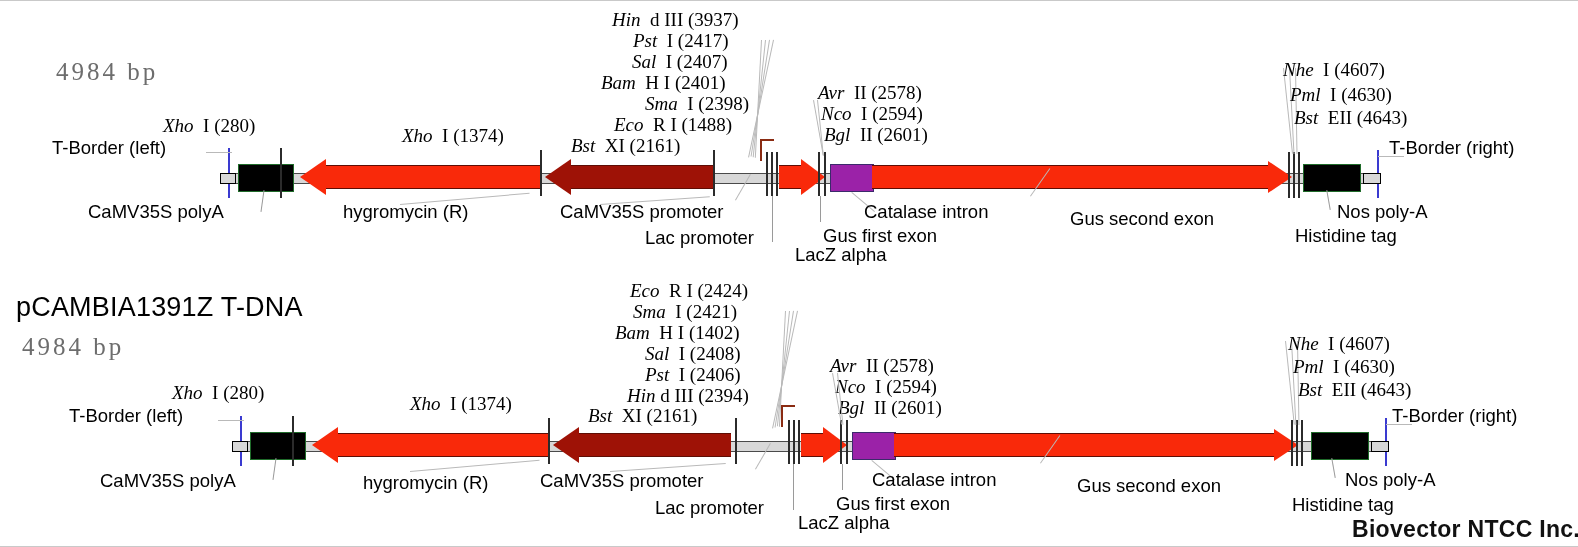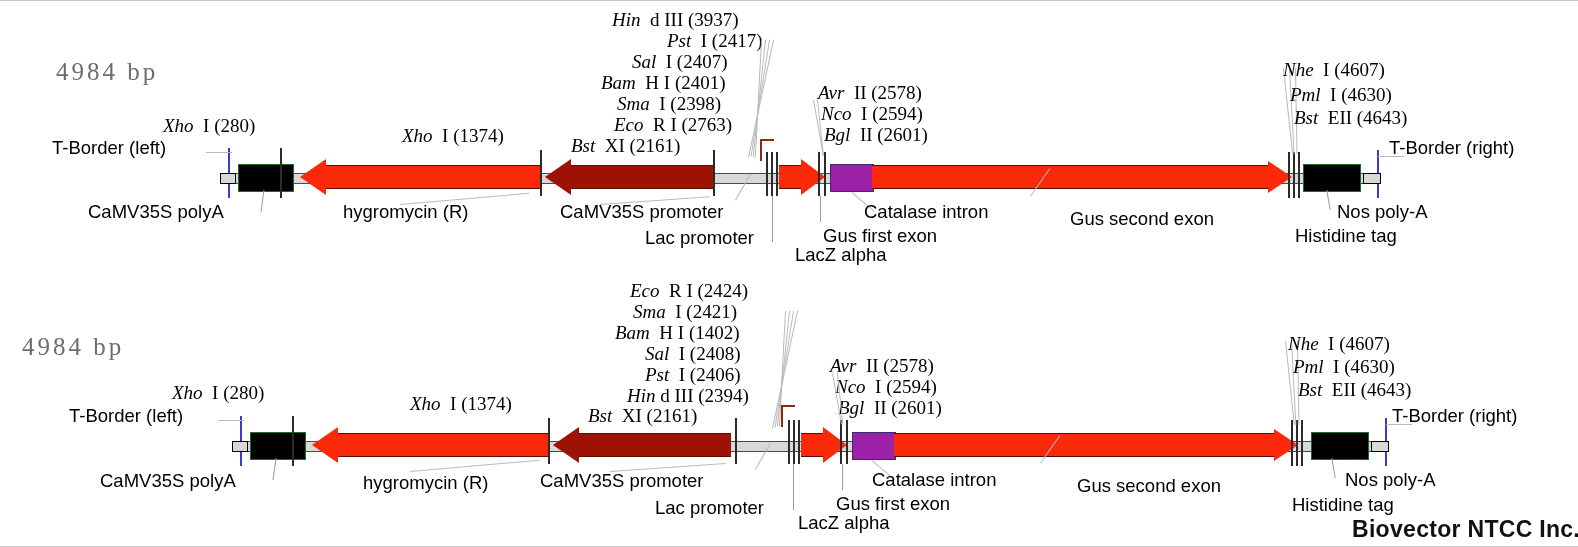--- a/index.html
+++ b/index.html
@@ -83,34 +83,34 @@
   <div class="tick" style="left:713px;top:150px;height:46px"></div>
   <div class="leader" style="left:600px;top:204px;width:110px;transform:rotate(-4deg)"></div>
   <div class="lbl" style="left:560px;top:202px">CaMV35S promoter</div>
   <div class="site" style="left:571px;top:136px">
     <i>Bst</i>&nbsp;&nbsp;<span>XI (2161)</span>
   </div>
 
   <div class="site" style="left:612px;top:10px">
     <i>Hin</i>&nbsp;&nbsp;<span>d III (3937)</span>
   </div>
-  <div class="site" style="left:667px;top:31px">
+  <div class="site" style="left:633px;top:31px">
     <i>Pst</i>&nbsp;&nbsp;<span>I (2417)</span>
   </div>
   <div class="site" style="left:632px;top:52px">
     <i>Sal</i>&nbsp;&nbsp;<span>I (2407)</span>
   </div>
   <div class="site" style="left:601px;top:73px">
     <i>Bam</i>&nbsp;&nbsp;<span>H I (2401)</span>
   </div>
-  <div class="site" style="left:617px;top:94px">
+  <div class="site" style="left:645px;top:94px">
     <i>Sma</i>&nbsp;&nbsp;<span>I (2398)</span>
   </div>
   <div class="site" style="left:614px;top:115px">
-    <i>Eco</i>&nbsp;&nbsp;<span>R I (2763)</span>
+    <i>Eco</i>&nbsp;&nbsp;<span>R I (1488)</span>
   </div>
   <div class="leader" style="left:762px;top:40px;width:118px;transform:rotate(93deg)"></div>
   <div class="leader" style="left:766px;top:40px;width:118px;transform:rotate(96deg)"></div>
   <div class="leader" style="left:770px;top:40px;width:118px;transform:rotate(99deg)"></div>
   <div class="leader" style="left:774px;top:40px;width:120px;transform:rotate(102deg)"></div>
   <div class="leader-red" style="left:760px;top:139px;width:14px;height:1.5px"></div>
   <div class="leader-red" style="left:760px;top:139px;width:1.5px;height:22px"></div>
 
   <div class="tickgrp" style="left:766px;top:152px">
     <div class="tick" style="left:0;top:0;height:44px"></div>
@@ -180,20 +180,21 @@
   <div class="lbl" style="left:1337px;top:202px">Nos poly-A</div>
 
   <div class="tborder" style="left:1377px;top:150px;height:48px"></div>
   <div class="tb-box" style="left:1363px;top:173px;width:16px"></div>
   <div class="leader" style="left:1378px;top:156px;width:26px"></div>
   <div class="lbl" style="left:1389px;top:138px">T-Border (right)</div>
 </div>
 
 <div class="panel" id="panel-1">
 
+  <div class="title" style="left:16px;top:19px">pCAMBIA1391Z T-DNA</div>
   <div class="bp" style="left:22px;top:60px">4984 bp</div>
 
   <div class="backbone" style="left:232px;top:168px;width:1146px"></div>
 
   <div class="tborder" style="left:240px;top:143px;height:50px"></div>
   <div class="tb-box" style="left:232px;top:168px;width:14px"></div>
   <div class="leader" style="left:218px;top:147px;width:26px"></div>
   <div class="lbl" style="left:69px;top:133px">T-Border (left)</div>
 
   <div class="box" style="left:250px;top:159px;width:54px;height:26px"></div>

